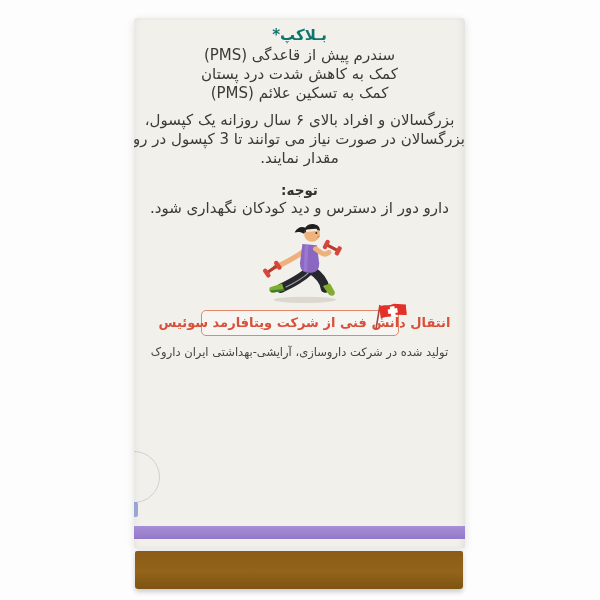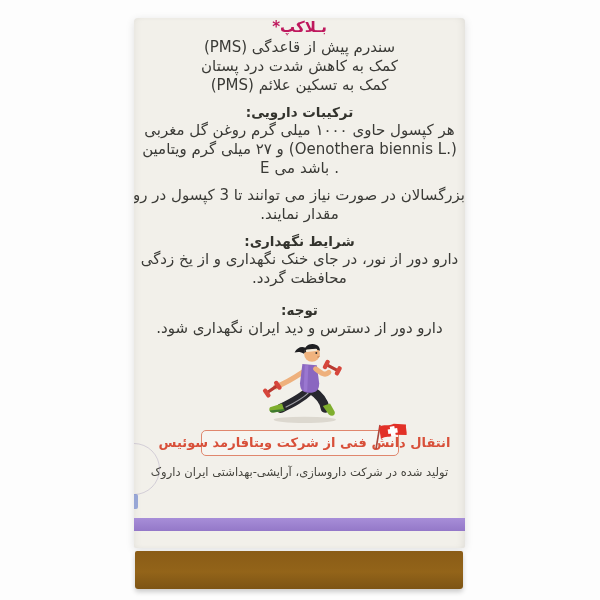--- a/index.html
+++ b/index.html
@@ -2,21 +2,21 @@
 <html><head>
 <meta charset="utf-8">
 <style>
   html,body{margin:0;padding:0;width:600px;height:600px;background:#fdfdfd;overflow:hidden;
     font-family:"DejaVu Sans",sans-serif;}
   .stage{position:relative;width:600px;height:600px;}
   .box{position:absolute;left:134px;top:18px;width:331px;height:530px;
     background:#f2f0ea;border-radius:4px 4px 2px 2px;overflow:hidden;
     box-shadow:inset -5px 0 10px -5px rgba(0,0,0,.10),inset 5px 0 10px -6px rgba(0,0,0,.08),0 2px 8px rgba(0,0,0,.12);}
   .content{position:relative;width:100%;height:100%;color:#3a3a36;text-align:center;}
-  .title{margin-top:0;height:18px;line-height:18px;font-size:15px;font-weight:bold;direction:rtl;color:#be185d;}
+  .title{margin-top:8px;height:18px;line-height:18px;font-size:15px;font-weight:bold;direction:rtl;color:#0f766e;}
   .ind{margin-top:2px;}
   .tline{direction:rtl;font-size:15px;line-height:19px;white-space:nowrap;}
   .section{margin-top:8px;}
   .sec-attention{margin-top:13px;}
   .heading{direction:rtl;font-size:13.5px;font-weight:bold;line-height:18px;color:#33332d;}
   .segline{direction:ltr;}
   .segline span{margin:0 2.5px;unicode-bidi:isolate;}
   .runner-wrap{margin-top:2px;height:84px;position:relative;}
   .runner-wrap svg{position:absolute;left:50%;transform:translateX(-42%);top:0;}
   .techbox{position:relative;margin:6px auto 0;width:196px;height:24px;border:1.4px solid #e0876e;
@@ -43,37 +43,27 @@
       <div class="title">بـلاکپ*</div>
 
       <div class="ind" id="indications">
           <div class="tline" dir="rtl">سندرم پیش از قاعدگی (PMS)</div>
           <div class="tline" dir="rtl">کمک به کاهش شدت درد پستان</div>
           <div class="tline" dir="rtl">کمک به تسکین علائم (PMS)</div>
         </div>
 
       <div id="sections">
           <div class="section">
-            <div class="heading" dir="rtl">ترکیبات دارویی:</div>
-            <div class="tline" dir="rtl">هر کپسول حاوی ۱۰۰۰ میلی گرم روغن گل مغربی</div>
-            <div class="tline segline"><span dir="rtl">و ۲۷ میلی گرم ویتامین</span><span dir="ltr">(Oenothera biennis L.)</span></div>
-            <div class="tline segline"><span dir="ltr">E</span><span dir="rtl">می</span><span dir="rtl">باشد</span><span dir="ltr">.</span></div>
-          </div>
-          <div class="section">
+            <div class="tline" dir="rtl">بزرگسالان و افراد بالای ۶ سال روزانه یک کپسول،</div>
             <div class="tline" dir="rtl">بزرگسالان در صورت نیاز می توانند تا 3 کپسول در روز</div>
             <div class="tline" dir="rtl">مقدار نمایند.</div>
           </div>
-          <div class="section">
-            <div class="heading" dir="rtl">شرایط نگهداری:</div>
-            <div class="tline" dir="rtl">دارو دور از نور، در جای خنک نگهداری و از یخ زدگی</div>
-            <div class="tline" dir="rtl">محافظت گردد.</div>
-          </div>
           <div class="section sec-attention">
             <div class="heading" dir="rtl">توجه:</div>
-            <div class="tline" dir="rtl">دارو دور از دسترس و دید ایران نگهداری شود.</div>
+            <div class="tline" dir="rtl">دارو دور از دسترس و دید کودکان نگهداری شود.</div>
           </div>
         </div>
 
       <div class="runner-wrap">
         <svg width="120" height="84" viewBox="0 0 100 70">
           <ellipse cx="46" cy="66.5" rx="26" ry="2.6" fill="#dcd8cf"></ellipse>
 
           <path d="M44,27 C38,31 30,36 22,39" stroke="#eeb07c" stroke-width="4.4" fill="none" stroke-linecap="round"></path>
           <g transform="rotate(-35 19 41)">
             <rect x="13" y="39.6" width="12" height="2.6" rx="1.3" fill="#b93a31"></rect>

